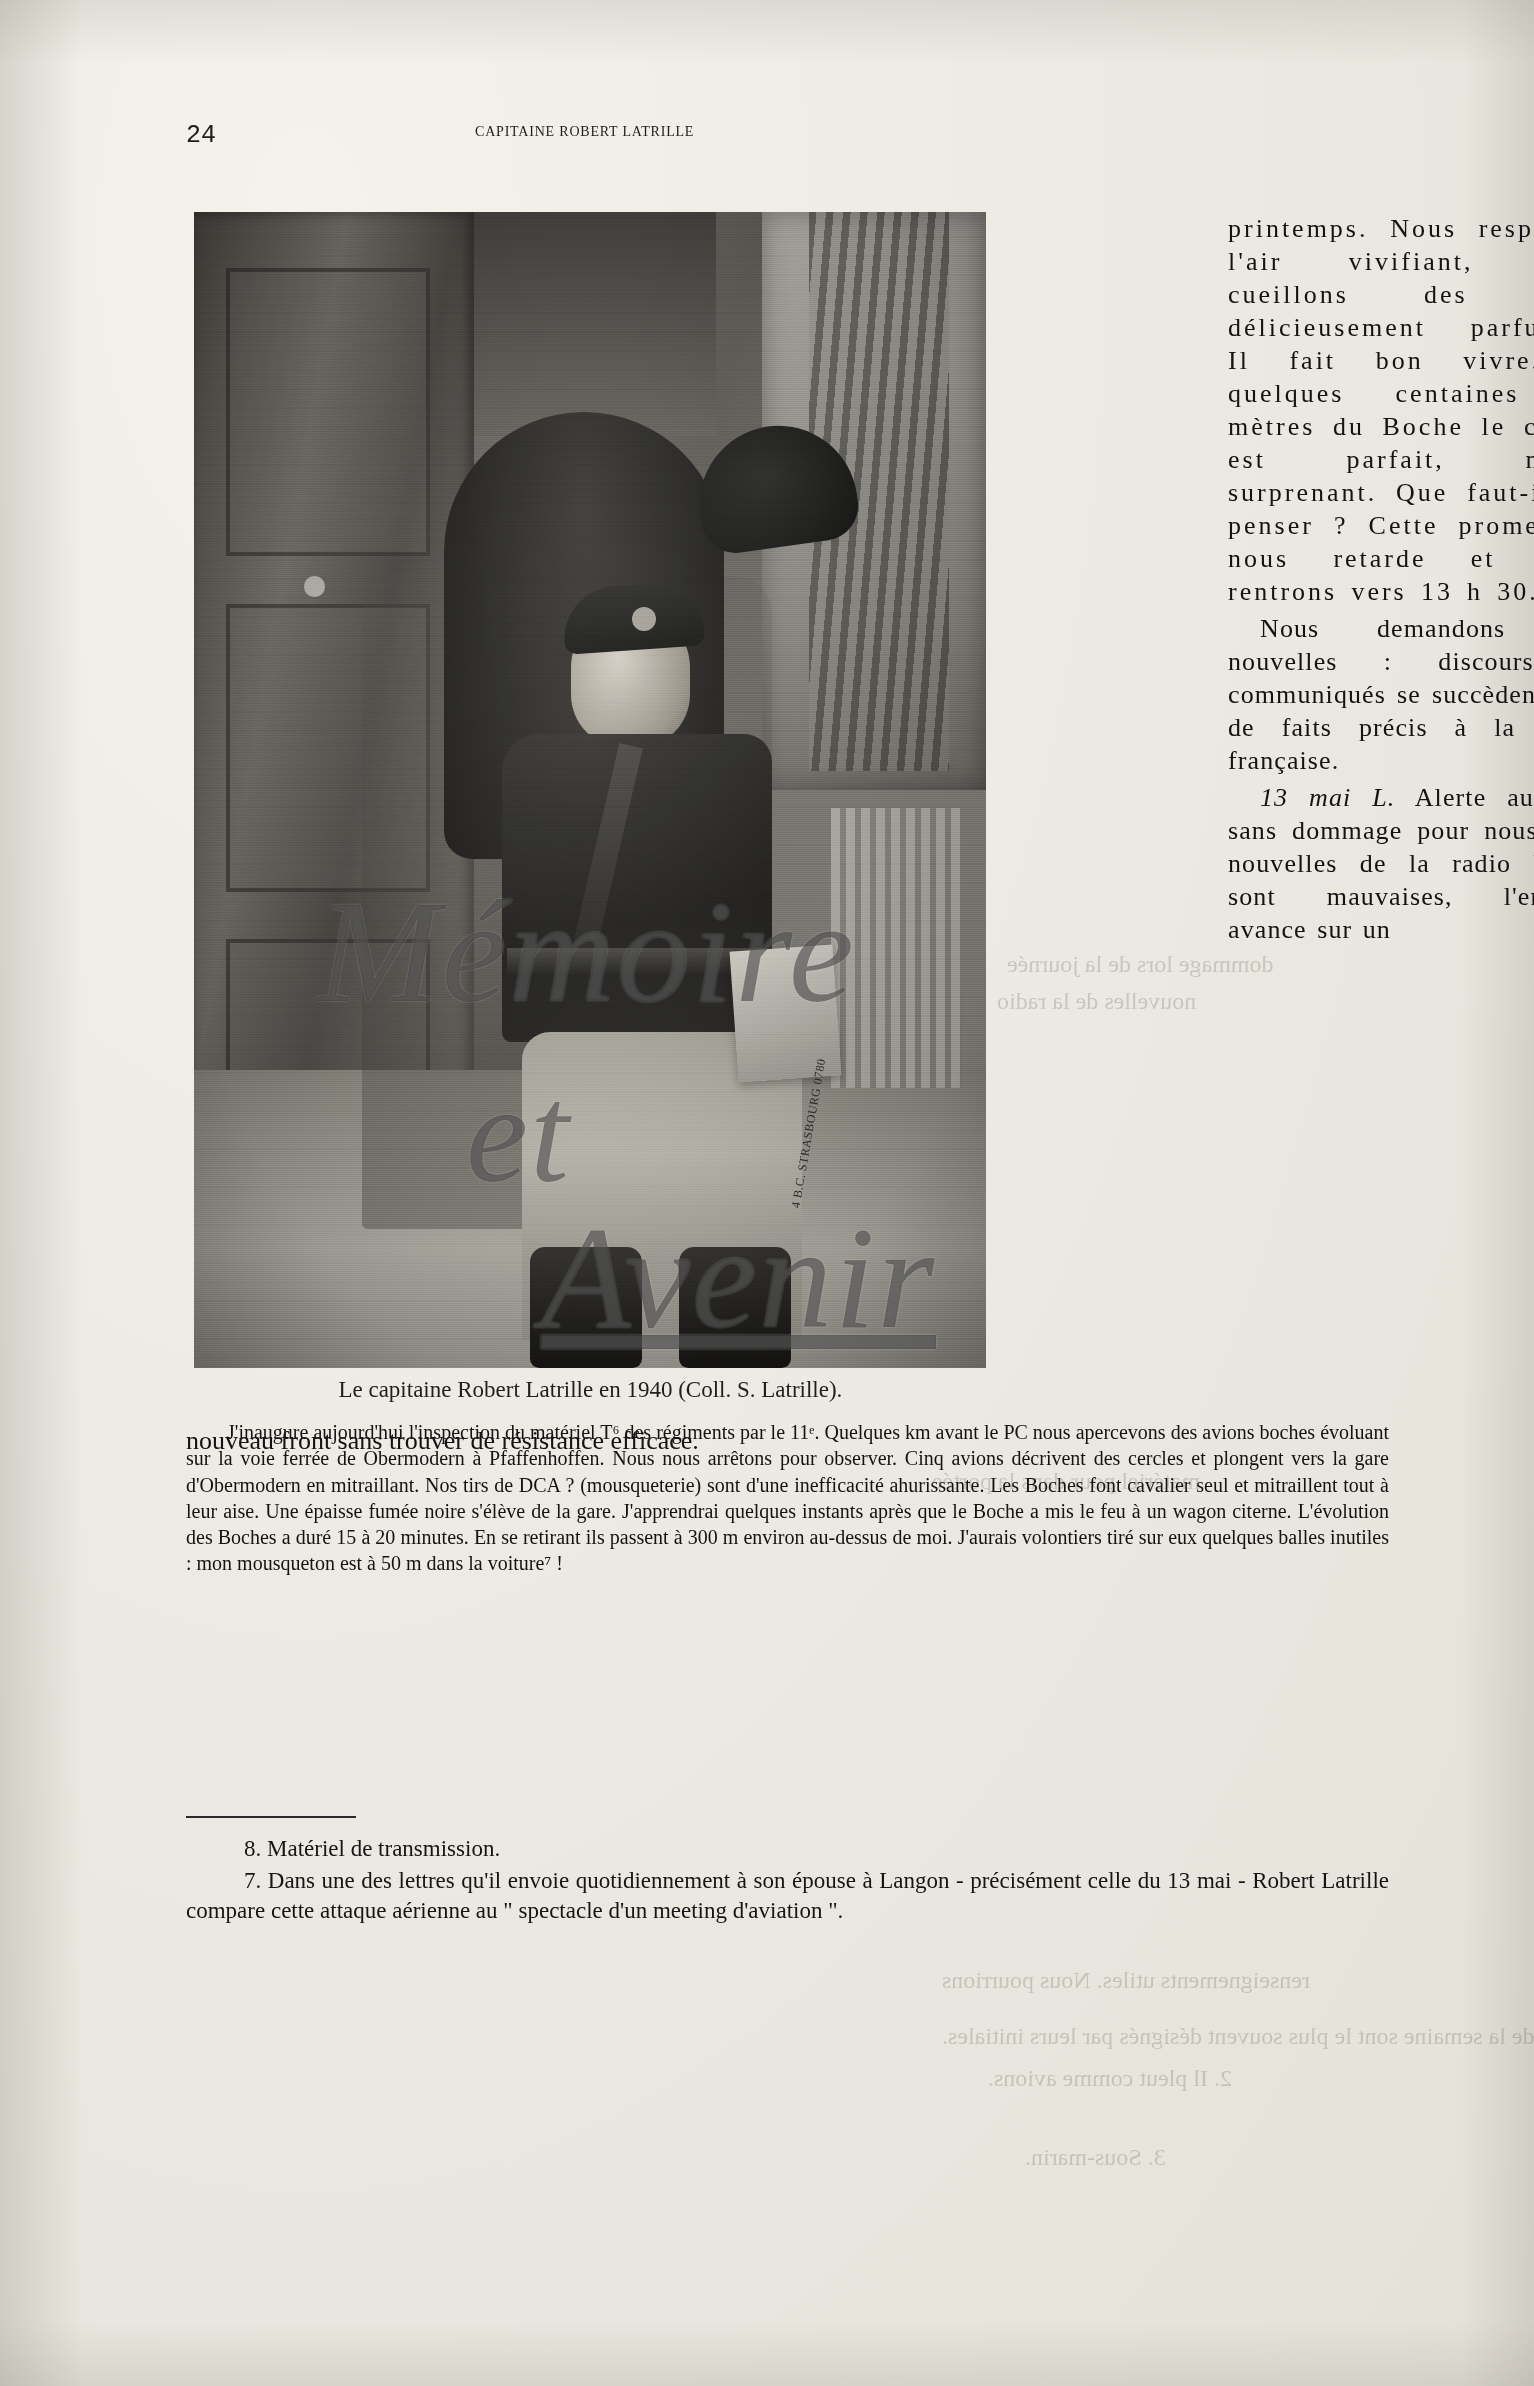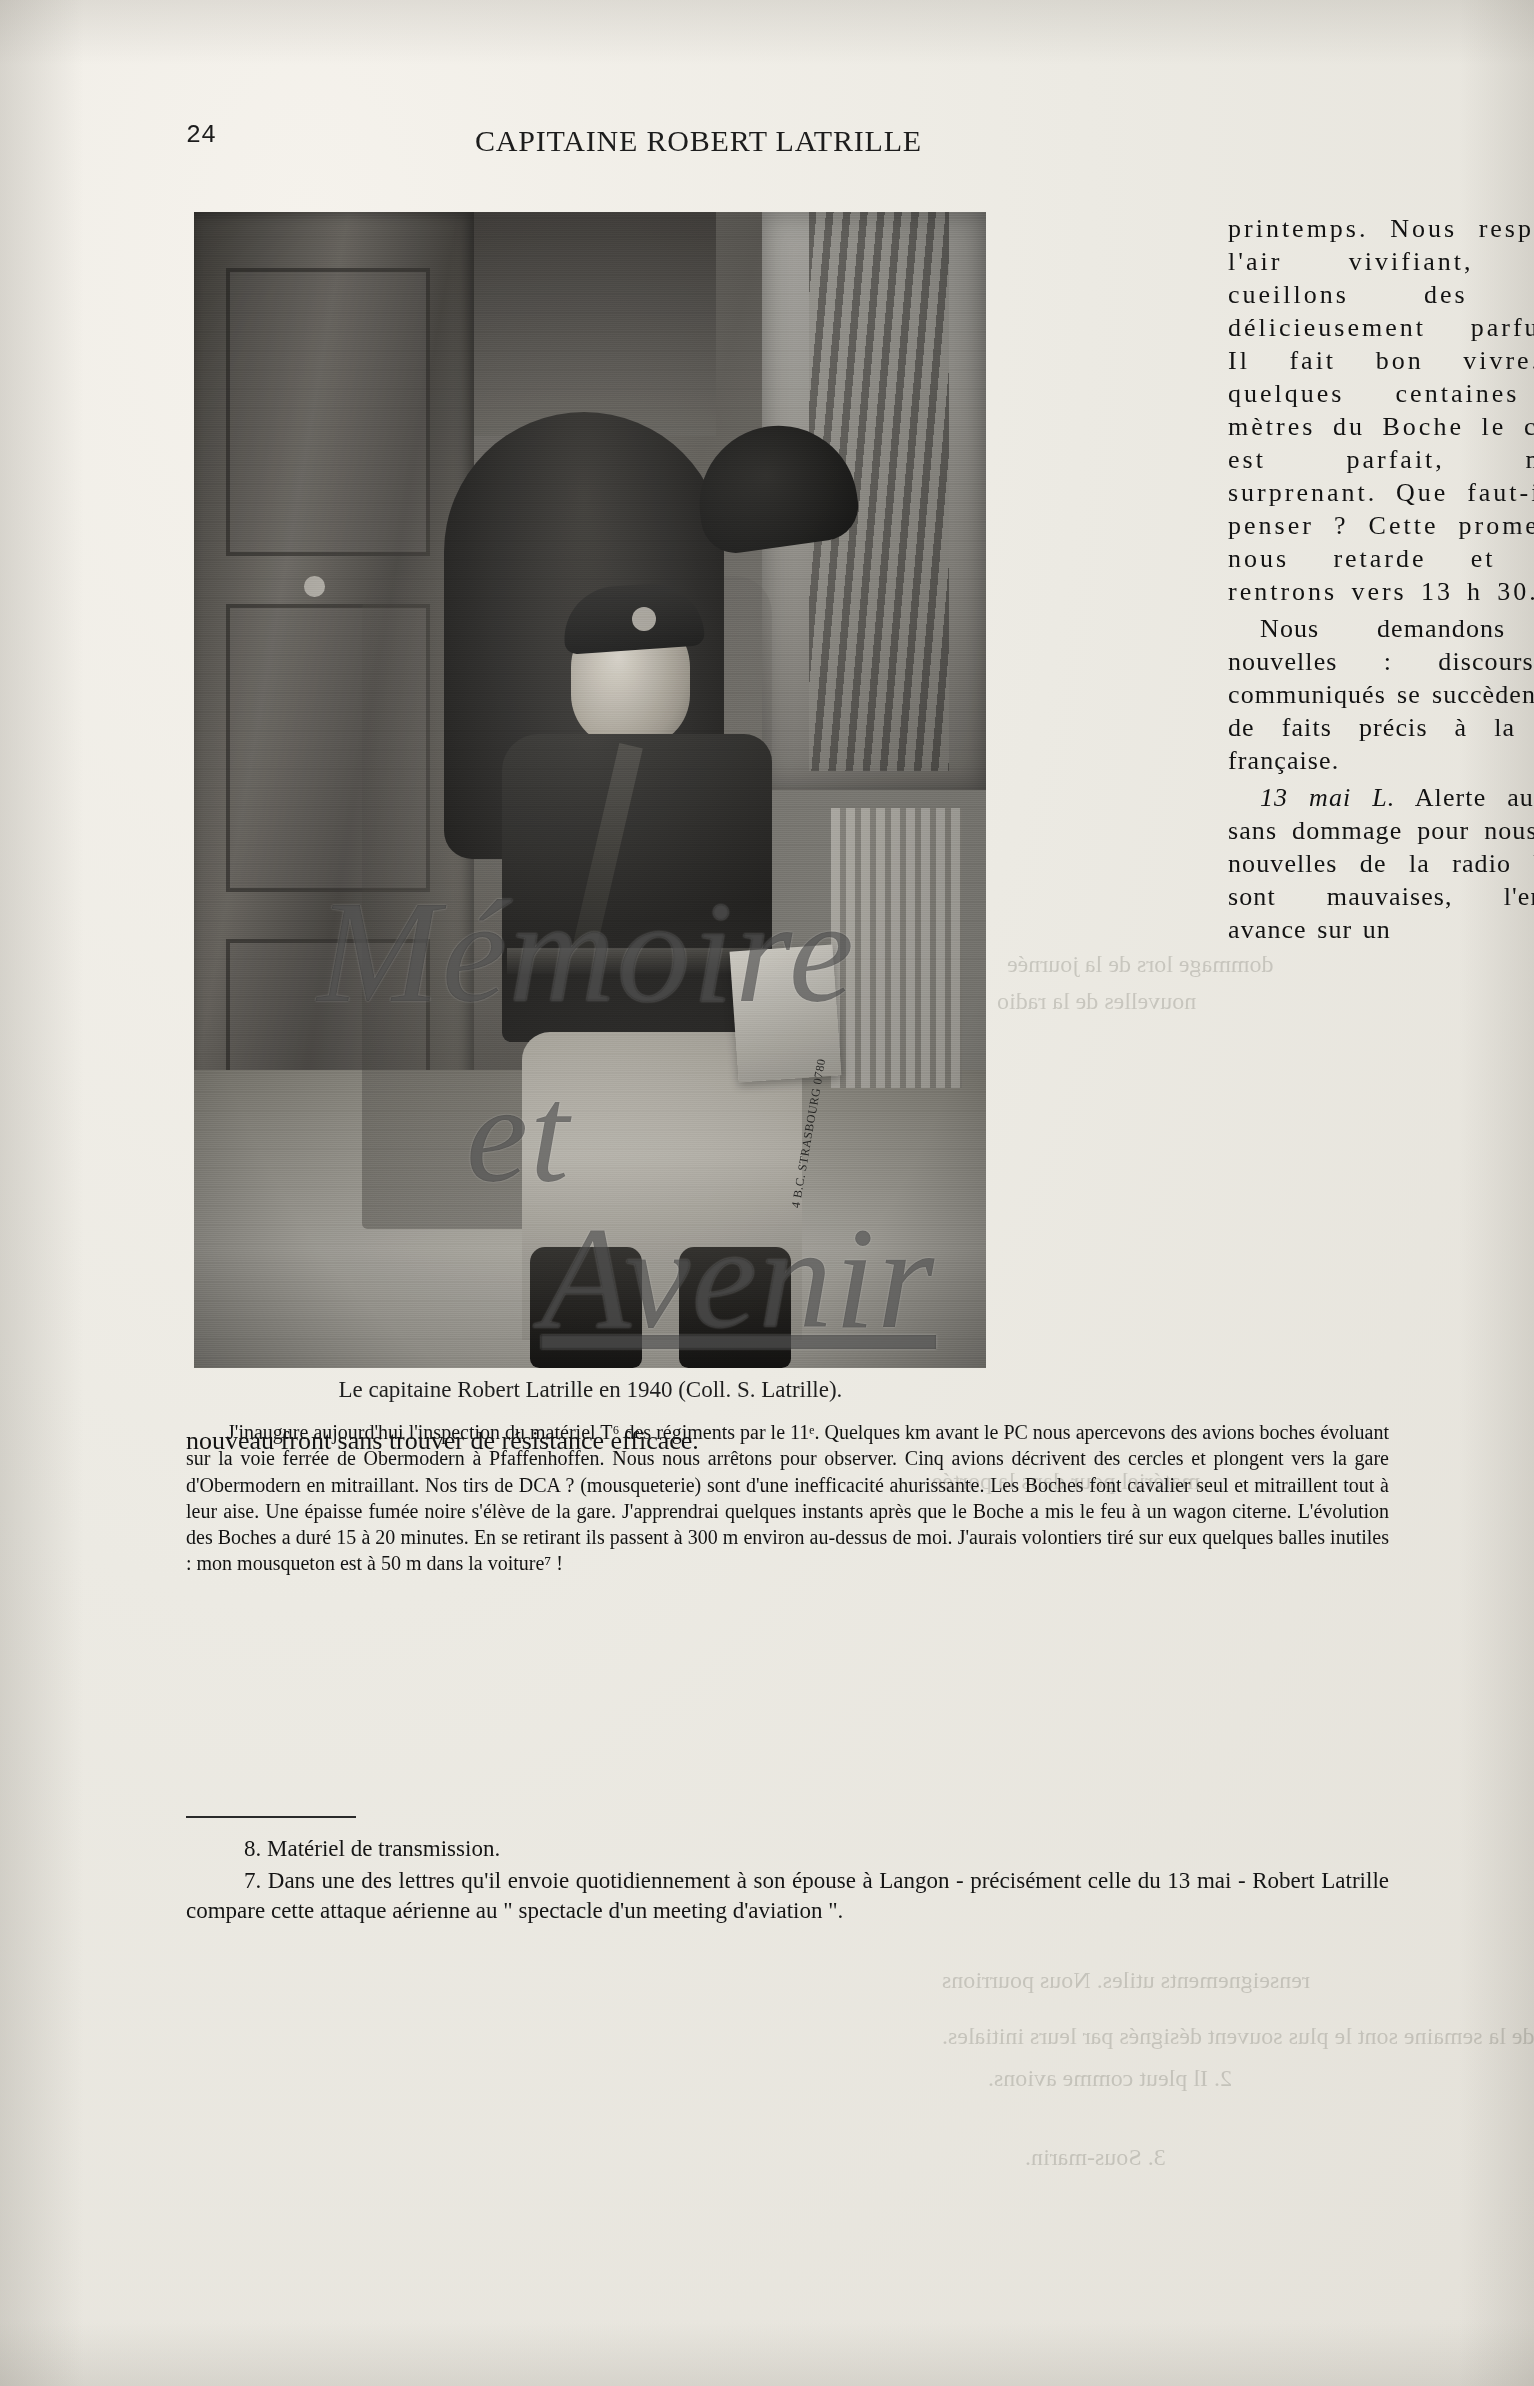--- a/index.html
+++ b/index.html
@@ -53,21 +53,21 @@
     left: 0;
     top: 0;
     font-size: 25px;
     color: #1d1d1d;
     font-family: Liberation Mono, monospace;
   }
   .runtitle {
     position: absolute;
     left: 289px;
     top: 2.8px;
-    font-size: 30px;
+    font-size: 14px;
     letter-spacing: 0.8px;
     color: #1d1d1d;
   }
 
   
   .topzone {
     position: relative;
     margin-top: 54px;
     height: 1231px;
   }

